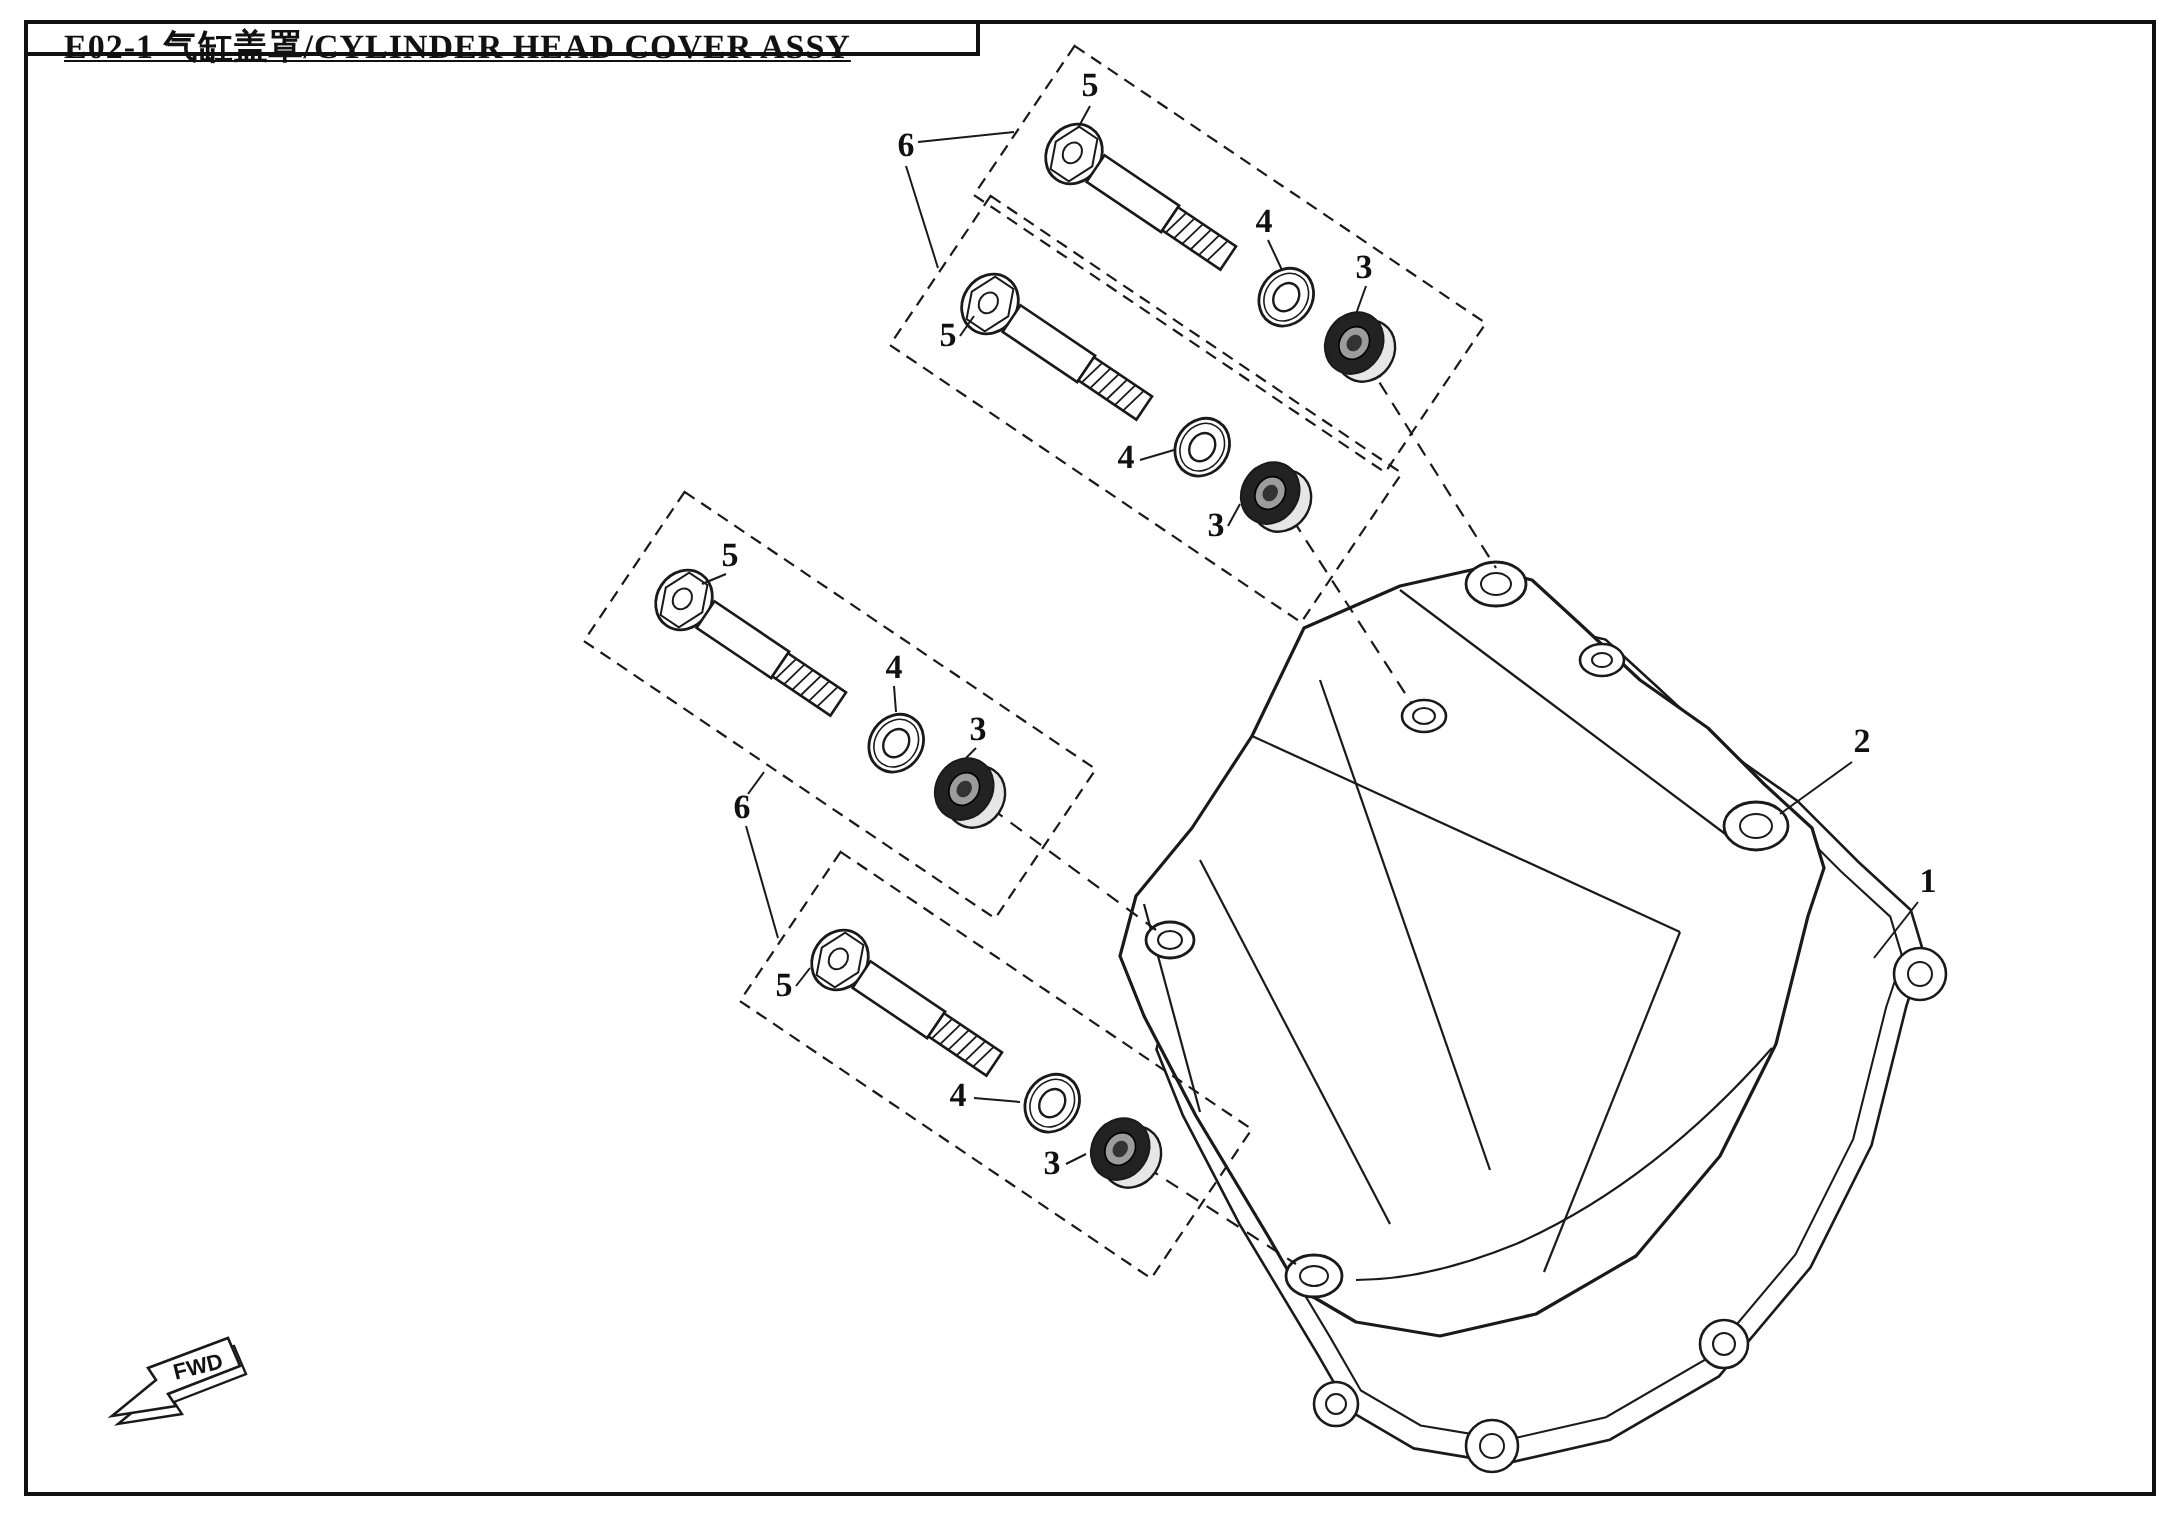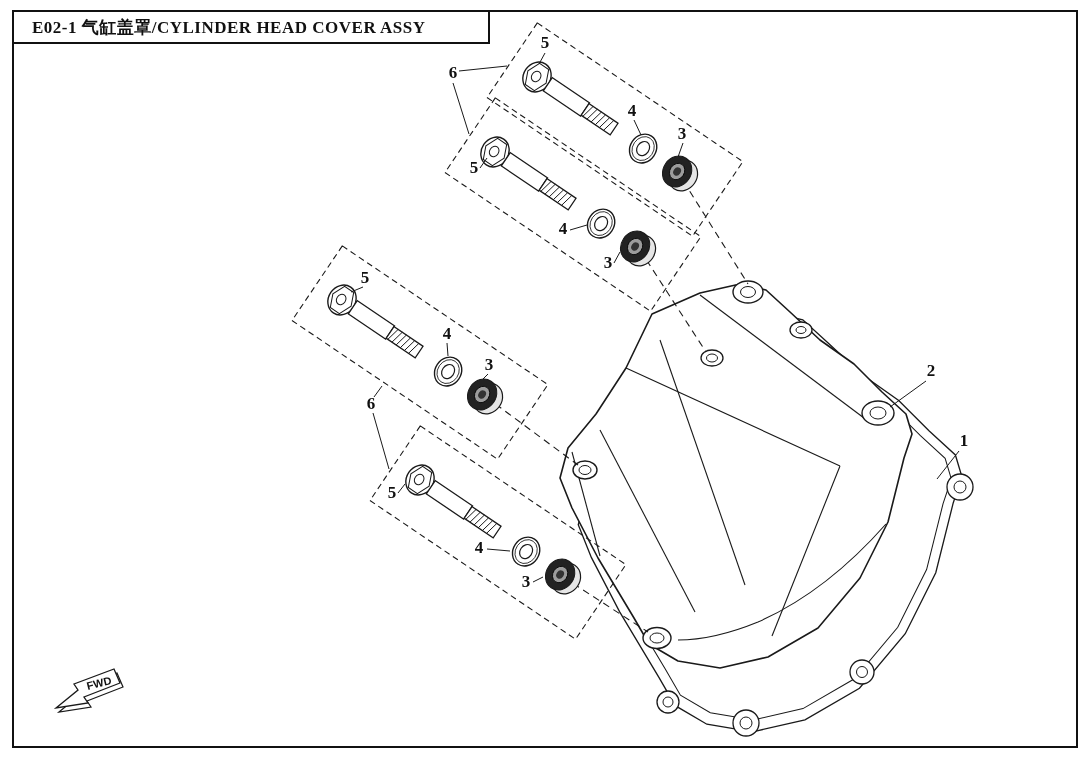--- a/index.html
+++ b/index.html
@@ -5,23 +5,23 @@
   html,body{margin:0;padding:0;background:#fff;}
   .page{
     position:relative;width:1090px;height:760px;background:#fff;overflow:hidden;
     font-family:"Liberation Serif",serif;color:#111;
   }
   .frame{
     position:absolute;left:12px;top:10px;right:12px;bottom:12px;
     border:2px solid #111;
   }
   .title-box{
-    position:absolute;left:12px;top:10px;width:478px;height:34px;
+    position:absolute;left:12px;top:10px;width:478px;height:18px;
     border:2px solid #111;background:#fff;
-    display:flex;align-items:center;box-sizing:border-box;padding-left:18px;
+    display:flex;box-sizing:border-box;padding-left:18px;text-decoration:underline;
   }
   .title-box span{
     font-size:17px;font-weight:bold;letter-spacing:.5px;white-space:nowrap;
   }
   svg{position:absolute;left:0;top:0;}
   .callout{
     font-family:"Liberation Serif",serif;font-size:17px;font-weight:bold;fill:#111;
   }
   .fwd-label{
     font-family:"Liberation Sans",sans-serif;font-size:11px;font-weight:bold;fill:#111;

